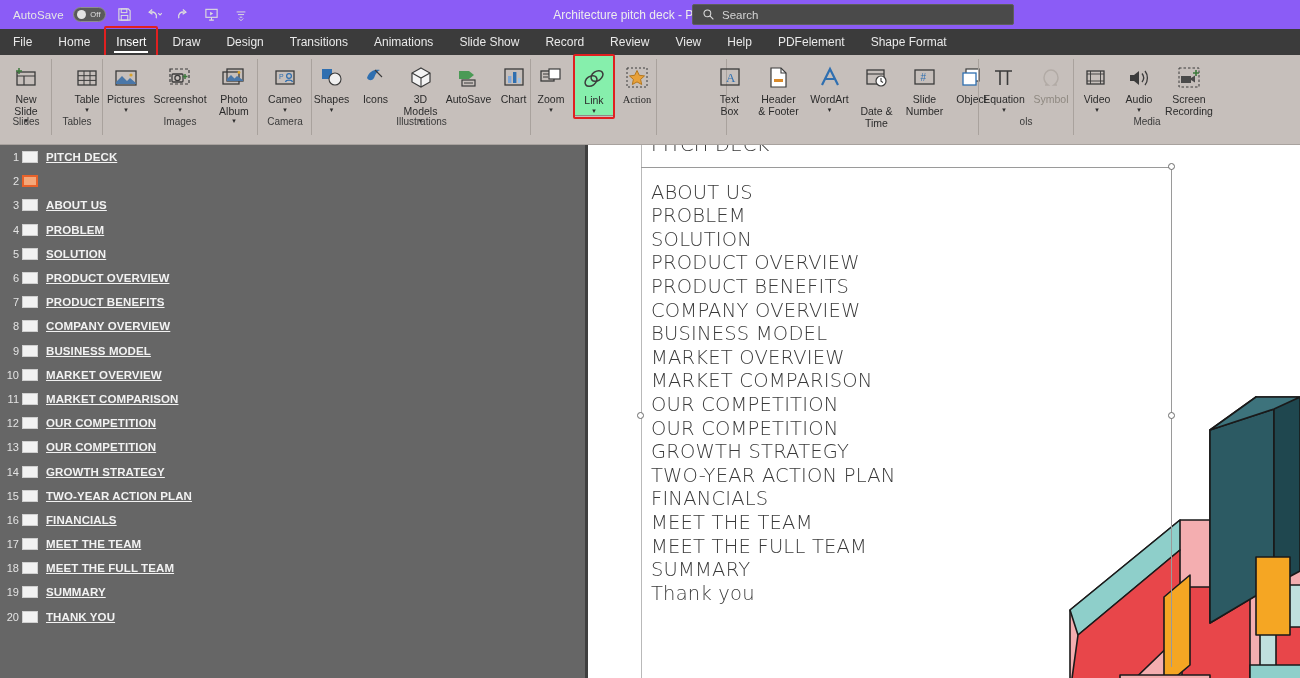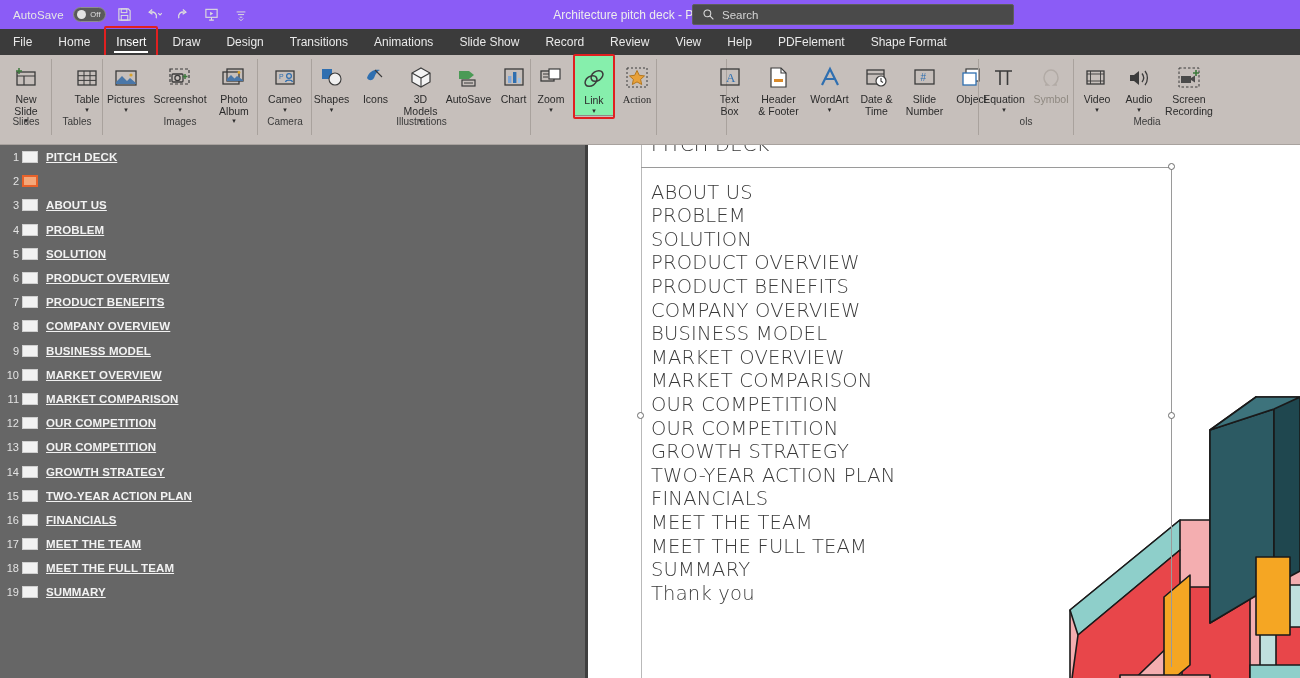--- a/index.html
+++ b/index.html
@@ -518,21 +518,21 @@
               <svg width="26" height="26" viewBox="0 0 26 26">
                 <path d="M5 20L13 4l8 16" fill="none" stroke="#2f6fb0" stroke-width="2.2"></path>
                 <path d="M8.5 14h9" stroke="#2f6fb0" stroke-width="2"></path>
               </svg>
             </div>
             <div class="lbl">
               <div>WordArt</div>
             </div>
             <div class="caret">▾</div>
           </div>
-          <div class="rbtn" style="width: 46px;">
+          <div class="rbtn" style="width: 46px; gap: 12px;">
             <div class="ico">
               <svg width="26" height="26" viewBox="0 0 26 26">
                 <rect x="3" y="5" width="17" height="14" fill="none" stroke="#3b3b3b" stroke-width="1.3"></rect>
                 <path d="M3 9h17" stroke="#3b3b3b" stroke-width="1.1"></path>
                 <circle cx="17" cy="16" r="5" fill="#fff" stroke="#3b3b3b" stroke-width="1.2"></circle>
                 <path d="M17 13v3.2l2 1.3" stroke="#3b3b3b" stroke-width="1.1" fill="none"></path>
               </svg>
             </div>
             <div class="lbl">
               <div>Date &amp;</div>
@@ -728,20 +728,25 @@
         </div>
         <div class="thumbrow">
           <span class="num">18</span>
           <span class="chip"></span>
           <span class="ttl">MEET THE FULL TEAM</span>
         </div>
         <div class="thumbrow">
           <span class="num">19</span>
           <span class="chip"></span>
           <span class="ttl">SUMMARY</span>
+        </div>
+        <div class="thumbrow">
+          <span class="num">20</span>
+          <span class="chip"></span>
+          <span class="ttl">THANK YOU</span>
         </div>
       </div>
     <div class="pane-divider"></div>
 
     <div class="slidearea">
 
       <svg class="art" viewBox="0 0 340 360">
         <g stroke="#1a1a1a" stroke-width="1.6" stroke-linejoin="round">
           <polygon points="10,275 120,185 330,185 330,360 10,360" fill="#f4aeb0"></polygon>
           <polygon points="10,275 120,185 120,215 18,300" fill="#8ecfca"></polygon>

